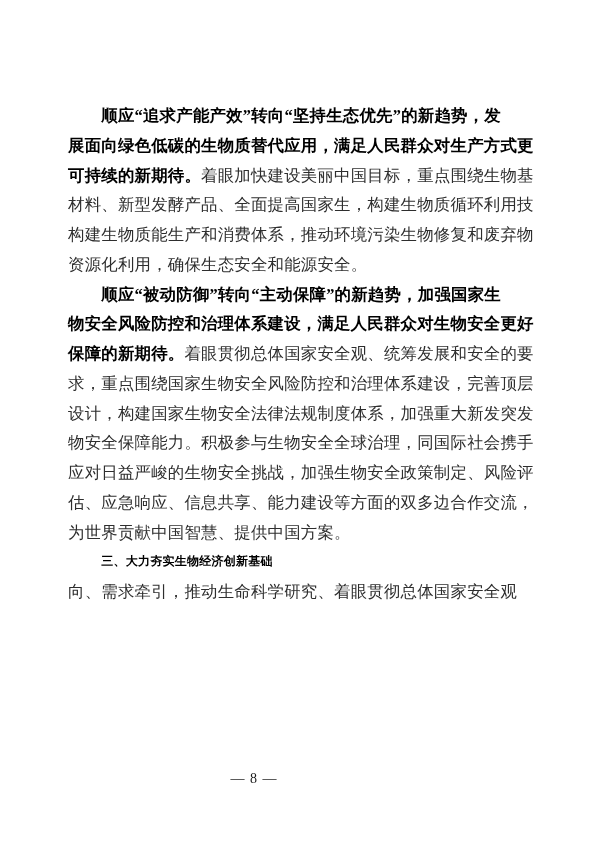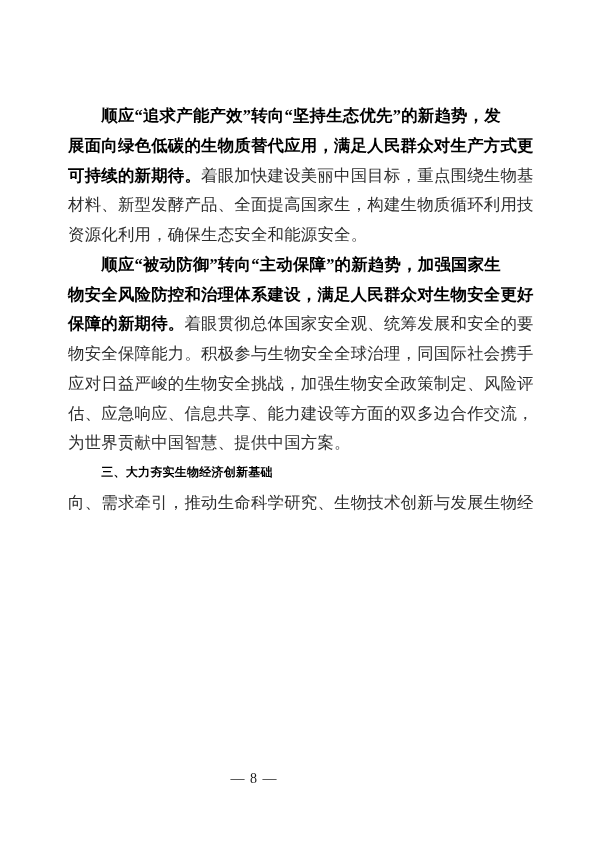--- a/index.html
+++ b/index.html
@@ -65,27 +65,30 @@
 </style>
 </head>
 <body>
 
 <div class="page">
   <main class="text-block" id="text-block">
       <div class="line indent"><span class="seg bold">顺应“追求产能产效”转向“坚持生态优先”的新趋势，发</span></div>
       <div class="line"><span class="seg bold">展面向绿色低碳的生物质替代应用，满足人民群众对生产方式更</span></div>
       <div class="line"><span class="seg bold">可持续的新期待。</span><span class="seg">着眼加快建设美丽中国目标，重点围绕生物基</span></div>
       <div class="line"><span class="seg">材料、新型发酵产品、全面提高国家生，构建生物质循环利用技</span></div>
+      <div class="line"><span class="seg">构建生物质能生产和消费体系，推动环境污染生物修复和废弃物</span></div>
       <div class="line"><span class="seg">资源化利用，确保生态安全和能源安全。</span></div>
       <div class="line indent"><span class="seg bold">顺应“被动防御”转向“主动保障”的新趋势，加强国家生</span></div>
       <div class="line"><span class="seg bold">物安全风险防控和治理体系建设，满足人民群众对生物安全更好</span></div>
       <div class="line"><span class="seg bold">保障的新期待。</span><span class="seg">着眼贯彻总体国家安全观、统筹发展和安全的要</span></div>
+      <div class="line"><span class="seg">求，重点围绕国家生物安全风险防控和治理体系建设，完善顶层</span></div>
+      <div class="line"><span class="seg">设计，构建国家生物安全法律法规制度体系，加强重大新发突发</span></div>
       <div class="line"><span class="seg">物安全保障能力。积极参与生物安全全球治理，同国际社会携手</span></div>
       <div class="line"><span class="seg">应对日益严峻的生物安全挑战，加强生物安全政策制定、风险评</span></div>
       <div class="line"><span class="seg">估、应急响应、信息共享、能力建设等方面的双多边合作交流，</span></div>
       <div class="line"><span class="seg">为世界贡献中国智慧、提供中国方案。</span></div>
       <div class="line heading indent"><span class="seg bold">三、大力夯实生物经济创新基础</span></div>
-      <div class="line"><span class="seg">向、需求牵引，推动生命科学研究、生物技术创新与发展生物经</span></div>
+      <div class="line"><span class="seg">向、需求牵引，推动生命科学研究、着眼贯彻总体国家安全观</span></div>
     </main>
   <footer class="page-footer">
     <span>— 8 —</span>
   </footer>
 </div>
 
 </body></html>

